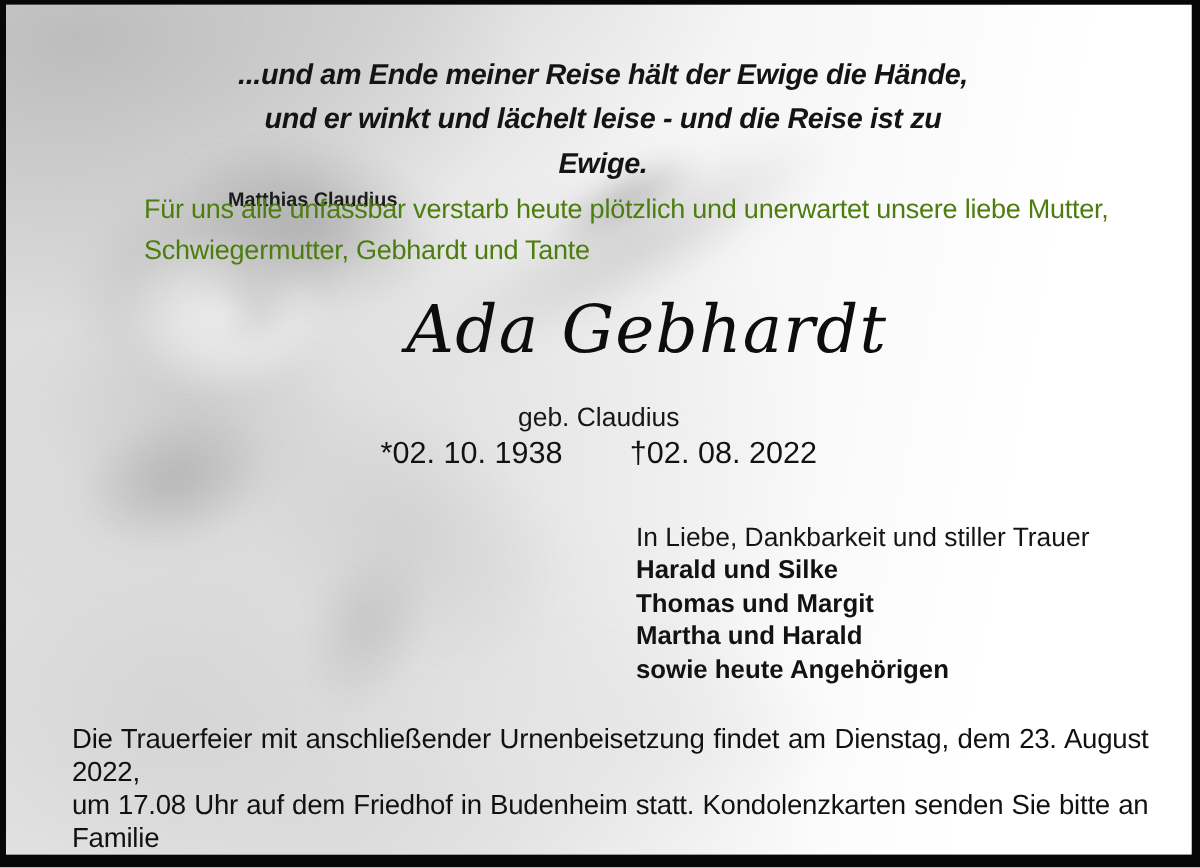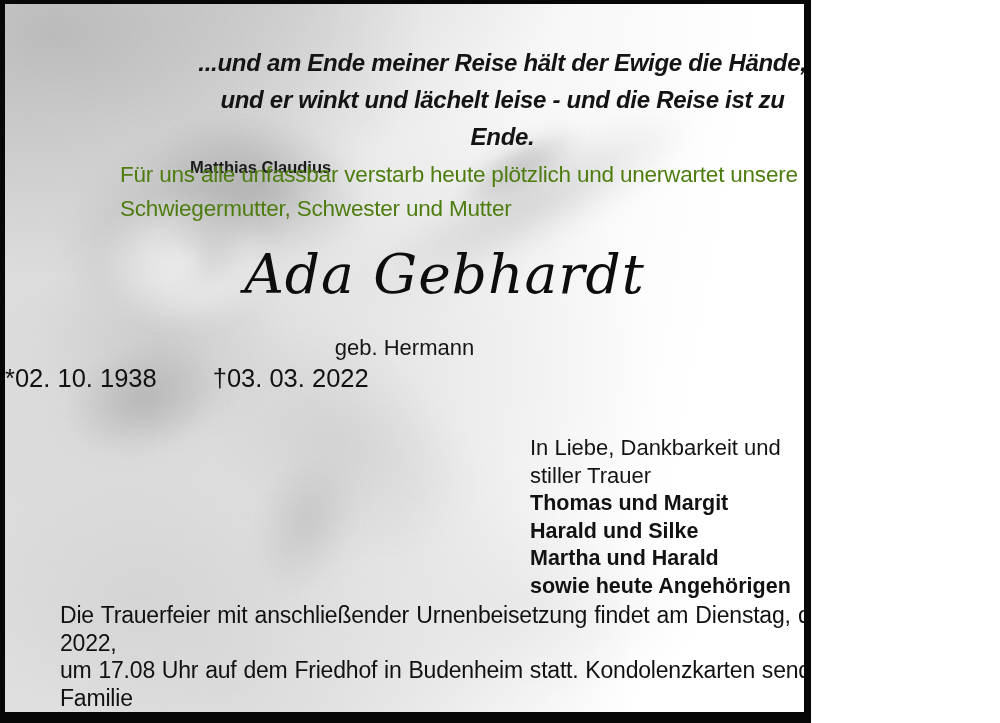--- a/index.html
+++ b/index.html
@@ -1,19 +1,19 @@
 <!DOCTYPE html>
 <html lang="de"><head>
 <meta charset="utf-8">
 <style>
   html, body { margin: 0; padding: 0; background: #ffffff; }
 
   .page {
     position: relative;
-    width: 811px;
+    width: 1000px;
     height: 723px;
     box-sizing: border-box;
     border-style: solid;
     border-color: #070707;
     border-width: 4px 7px 11px 5px;
     overflow: hidden;
     background: #fdfdfd;
     font-family: "Liberation Sans", sans-serif;
     color: #161616;
     text-decoration: underline;
@@ -64,21 +64,21 @@
   .name-line {
     left: 0; top: 238px; width: 100%; text-align: center;
     font-family: "DejaVu Serif", serif; font-style: italic; font-weight: 500;
     font-size: 55px; letter-spacing: 1px; color: #0d0d0d; padding-left: 40px;
   }
 
   .maiden-line { left: 0; top: 331px; width: 100%; text-align: center; font-size: 22px; color: #161616; }
 
   .dates-row {
     left: 0; top: 360px; width: 100%;
-    display: flex; justify-content: flex-start; gap: 56px;
+    display: flex; justify-content: center; gap: 56px;
     font-size: 25.5px; color: #121212;
   }
 
   .mourners-block { left: 525px; top: 430px; }
   .mourners-lead { font-size: 22px; line-height: 28px; color: #141414; }
   .mourner-name  { font-size: 21.5px; line-height: 27.5px; font-weight: 700; color: #121212; }
 
   .funeral-block { left: 55px; top: 598px; width: 897px; }
   .funeral-line {
     font-size: 23px; line-height: 27.5px; letter-spacing: -0.2px; color: #111111;
@@ -103,42 +103,42 @@
     <div class="blob b8"></div>
     <div class="blob b9"></div>
     <div class="blob b10"></div>
     <div class="blob b11"></div>
     <div class="blob b12"></div>
     <div class="blob b13"></div>
   </div>
 
   <div class="layer quote-block">
     <div class="quote-line">...und am Ende meiner Reise hält der Ewige die Hände,</div>
-    <div class="quote-line">und er winkt und lächelt leise - und die Reise ist zu Ende.</div>
+    <div class="quote-line">und er winkt und lächelt leise - und die Reise ist zu Ewige.</div>
     <div class="quote-attrib">Matthias Claudius</div>
   </div>
 
   <div class="layer intro-block">
     <div class="intro-line">Für uns alle unfassbar verstarb heute plötzlich und unerwartet unsere liebe Mutter,</div>
-    <div class="intro-line">Schwiegermutter, Schwester und Mutter</div>
+    <div class="intro-line">Schwiegermutter, Gebhardt und Tante</div>
   </div>
 
   <div class="layer name-line">Ada Gebhardt</div>
 
-  <div class="layer maiden-line">geb. Hermann</div>
+  <div class="layer maiden-line">geb. Claudius</div>
 
   <div class="layer dates-row">
     <span>*02. 10. 1938</span>
-    <span>†03. 03. 2022</span>
+    <span>†02. 08. 2022</span>
   </div>
 
   <div class="layer mourners-block">
     <div class="mourners-lead">In Liebe, Dankbarkeit und stiller Trauer</div>
+    <div class="mourner-name">Harald und Silke</div>
     <div class="mourner-name">Thomas und Margit</div>
-    <div class="mourner-name">Harald und Silke</div>
     <div class="mourner-name">Martha und Harald</div>
     <div class="mourner-name">sowie heute Angehörigen</div>
   </div>
 
   <div class="layer funeral-block">
     <div class="funeral-line">Die Trauerfeier mit anschließender Urnenbeisetzung findet am Dienstag, dem 23. August 2022,</div>
     <div class="funeral-line">um 17.08 Uhr auf dem Friedhof in Budenheim statt. Kondolenzkarten senden Sie bitte an Familie</div>
     <div class="funeral-line last">Gebhardt c/o Bestattungsinstitut Veyhelmann, Heidesheimer Straße 55, 55257 Budenheim.</div>
   </div>
 

